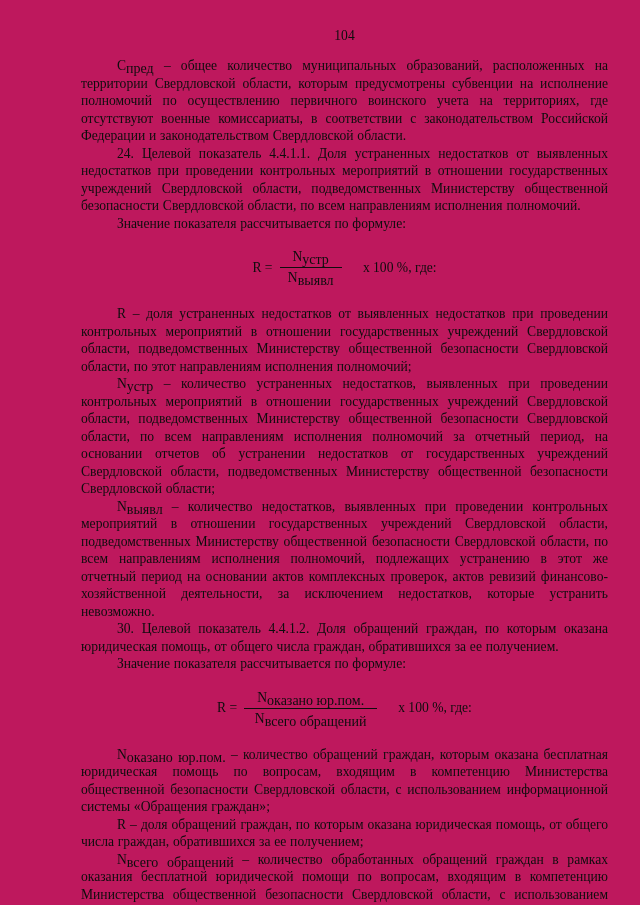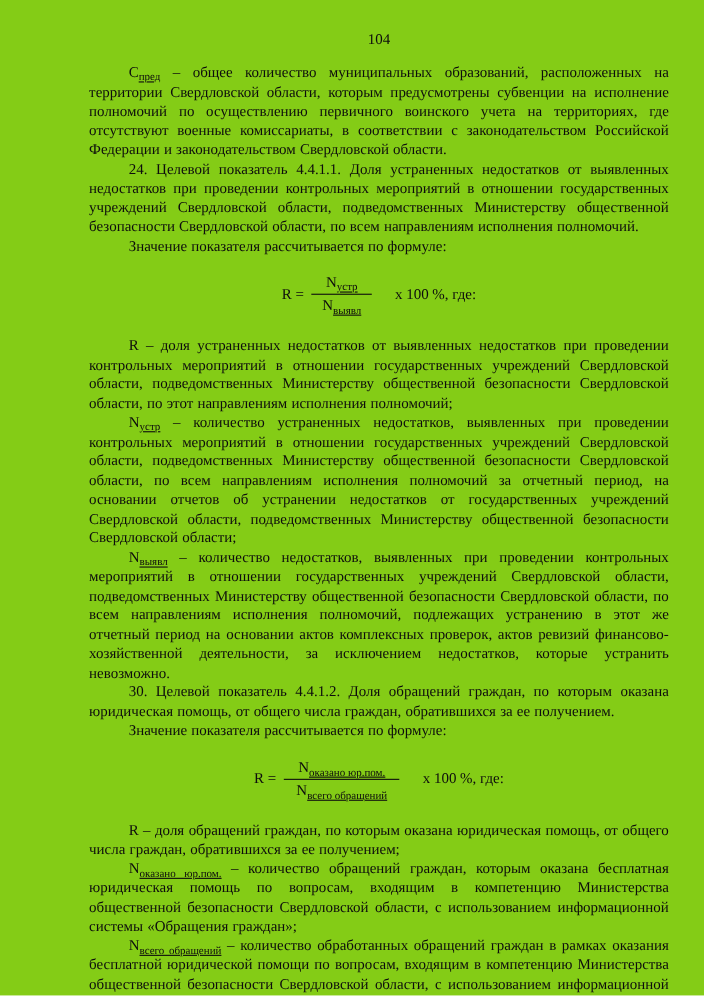--- a/index.html
+++ b/index.html
@@ -10,21 +10,21 @@
   body {
     width: 640px;
     height: 905px;
     font-family: "Liberation Serif", serif;
     color: #0d0d0d;
   }
   .page {
     position: relative;
     width: 640px;
     height: 905px;
-    background: #84cc16;
+    background: #be185d;
     overflow: hidden;
   }
   .content {
     position: absolute;
     left: 81px;
     top: 28px;
     width: 527px;
   }
   .page-number {
     text-align: center;
@@ -36,25 +36,24 @@
     font-size: 13.6px;
     line-height: 17.5px;
     text-align: justify;
     margin: 0;
     word-spacing: 0.4px;
   }
   .para.indent {
     text-indent: 36px;
   }
   sub {
-    font-size: 10px;
+    font-size: 14px;
     line-height: 0;
     vertical-align: -3px;
     letter-spacing: 0;
-    text-decoration: underline;
   }
   .formula {
     display: flex;
     justify-content: center;
     align-items: center;
     font-size: 13.6px;
     margin: 17px 0 19px 0;
   }
   .formula .lhs {
     margin-right: 7px;
@@ -101,18 +100,18 @@
         <p class="para indent"><span>30. Целевой показатель 4.4.1.2. Доля обращений граждан, по которым оказана юридическая помощь, от общего числа граждан, обратившихся за ее получением.</span></p>
         <p class="para indent"><span>Значение показателя рассчитывается по формуле:</span></p>
         <div class="formula">
           <span class="lhs">R =</span>
           <span class="frac">
             <span class="num"><span><span>N</span><sub>оказано юр.пом.</sub></span></span>
             <span class="den"><span><span>N</span><sub>всего обращений</sub></span></span>
           </span>
           <span class="rhs">x 100 %, где:</span>
         </div>
+        <p class="para indent"><span>N</span><sub>оказано юр.пом.</sub><span> – количество обращений граждан, которым оказана бесплатная юридическая помощь по вопросам, входящим в компетенцию Министерства общественной безопасности Свердловской области, с использованием информационной системы «Обращения граждан»;</span></p>
         <p class="para indent"><span>R – доля обращений граждан, по которым оказана юридическая помощь, от общего числа граждан, обратившихся за ее получением;</span></p>
-        <p class="para indent"><span>N</span><sub>оказано юр.пом.</sub><span> – количество обращений граждан, которым оказана бесплатная юридическая помощь по вопросам, входящим в компетенцию Министерства общественной безопасности Свердловской области, с использованием информационной системы «Обращения граждан»;</span></p>
         <p class="para indent"><span>N</span><sub>всего обращений</sub><span> – количество обработанных обращений граждан в рамках оказания бесплатной юридической помощи по вопросам, входящим в компетенцию Министерства общественной безопасности Свердловской области, с использованием информационной системы «Обращения граждан».</span></p>
       </div>
   </div>
 </div>
 
 </body></html>

